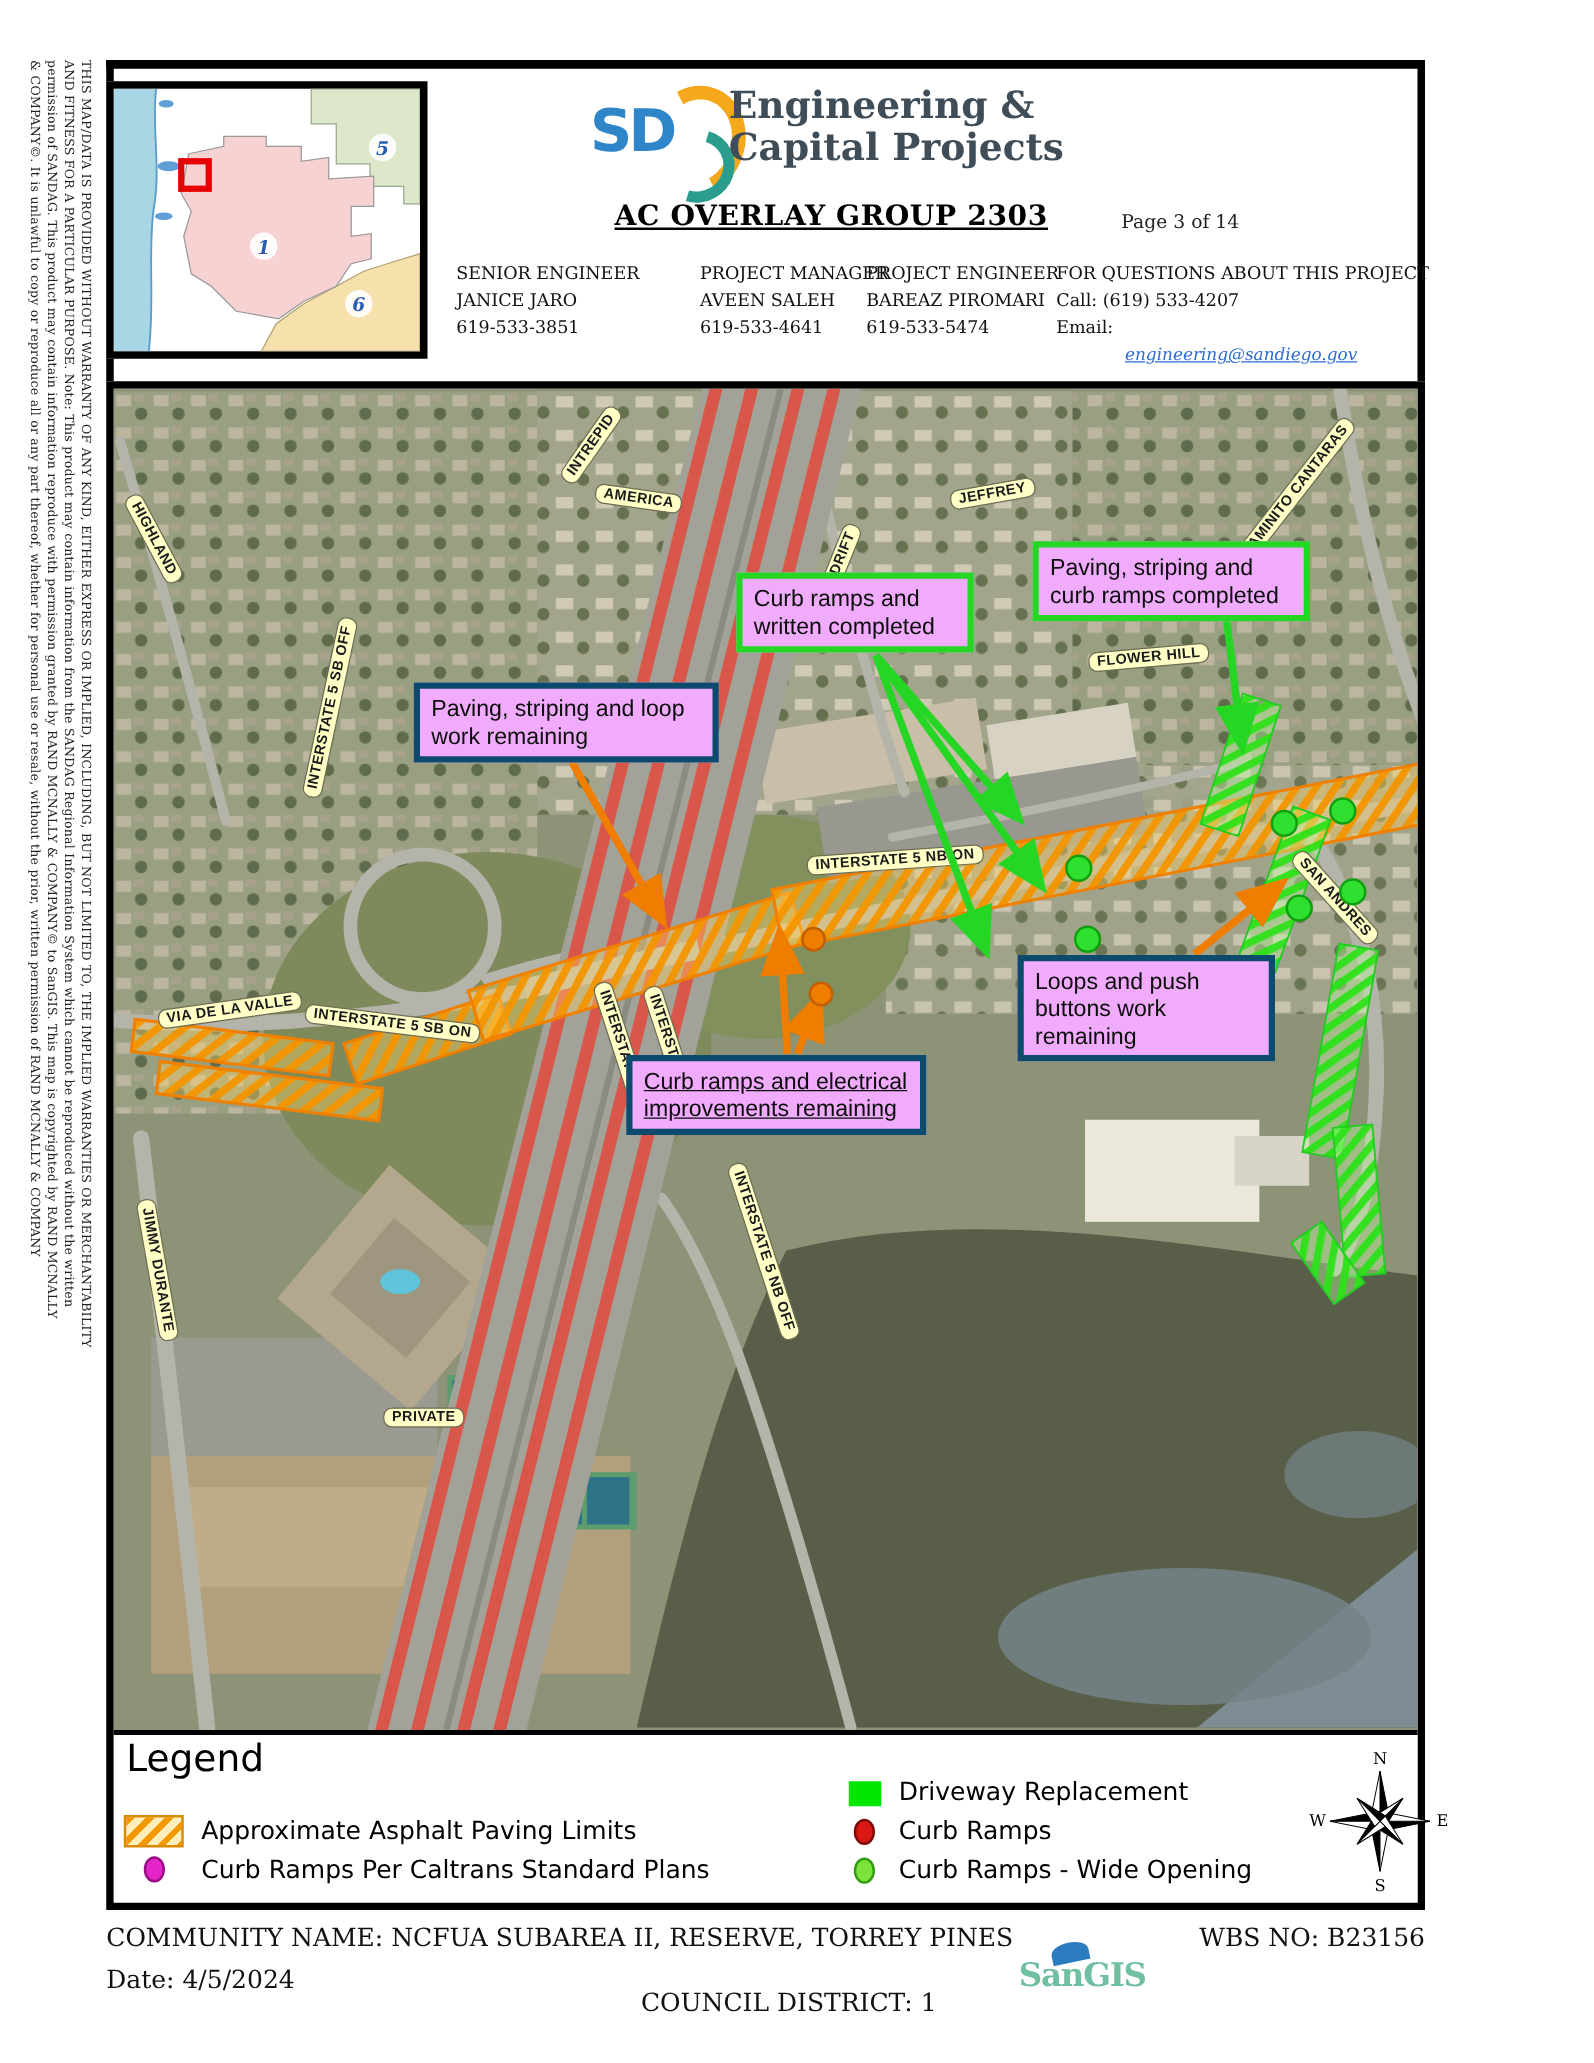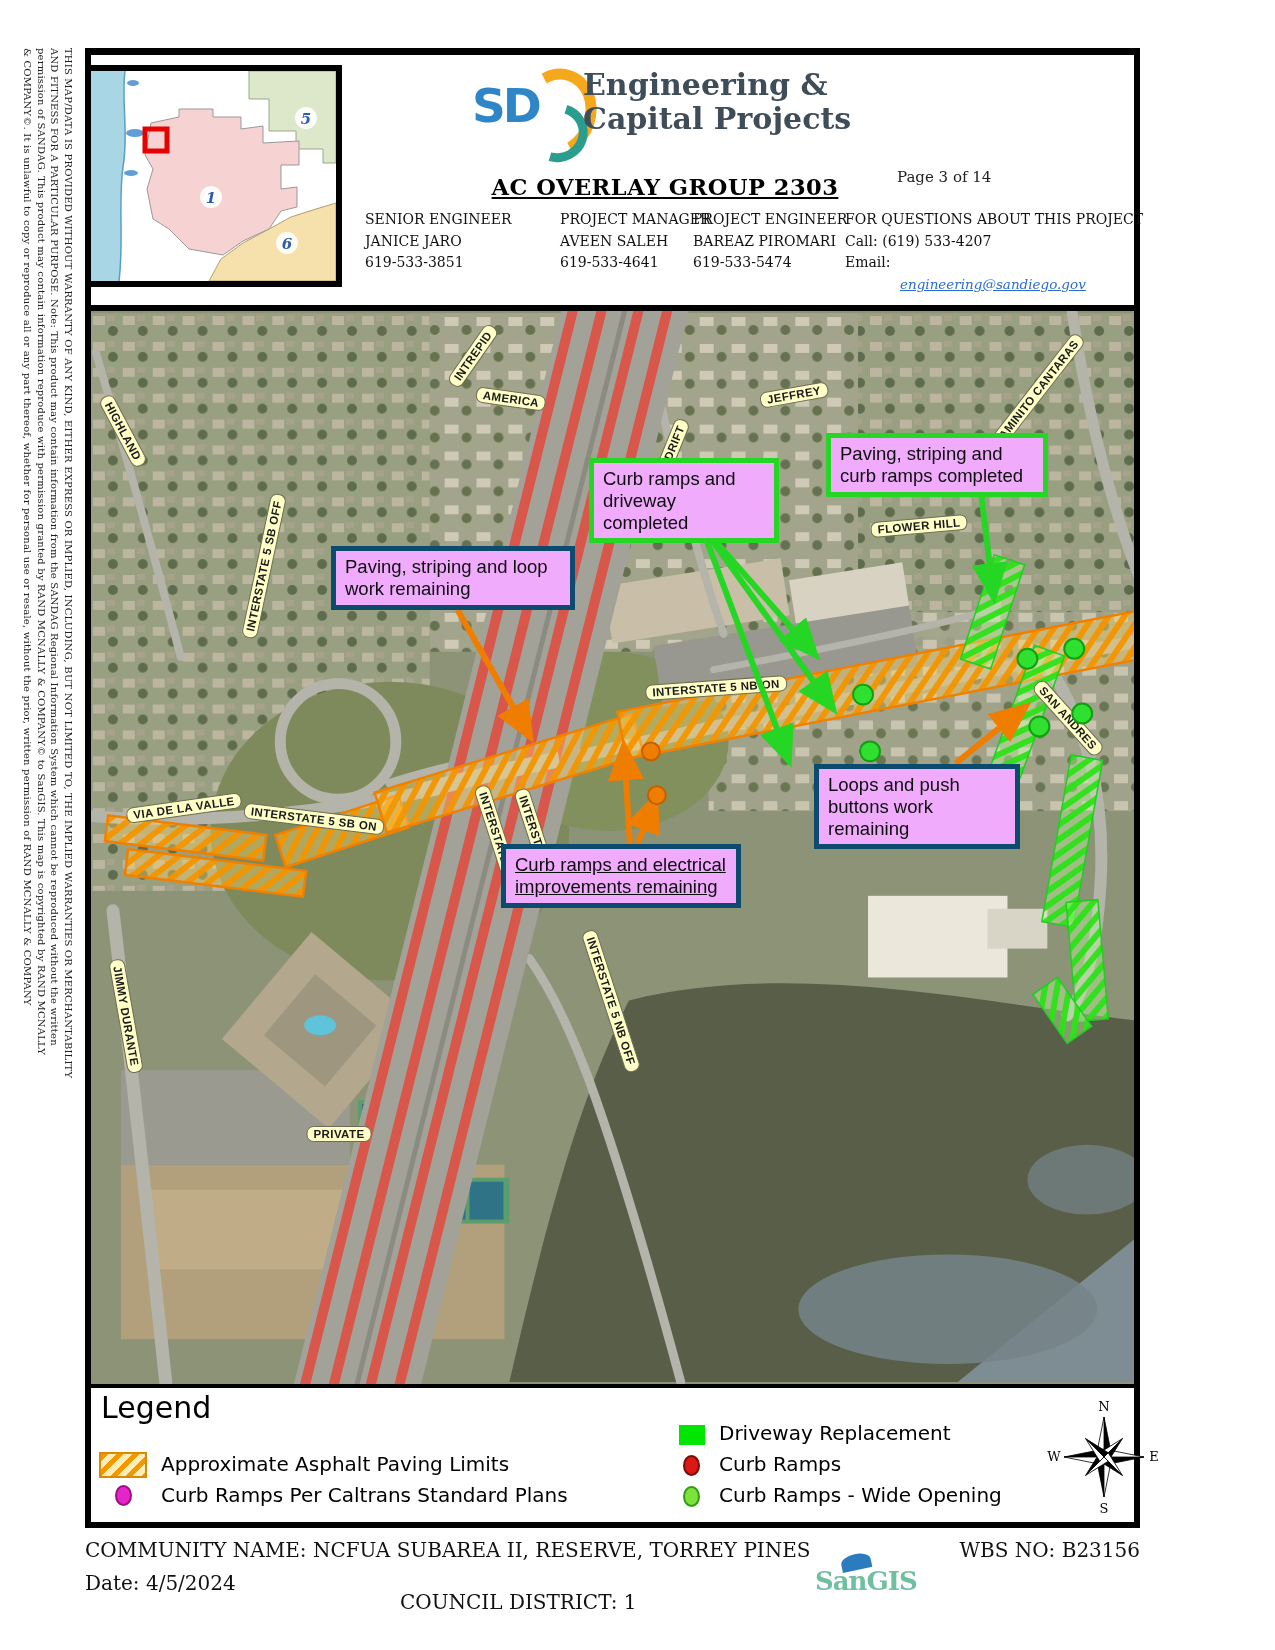--- a/index.html
+++ b/index.html
@@ -23,21 +23,21 @@
     transform:rotate(18deg);}
   .logo .arc2{position:absolute;left:56px;top:34px;width:42px;height:40px;border-radius:50%;
     border:9px solid transparent;border-bottom-color:#2a9d8f;border-right-color:#2a9d8f;
     transform:rotate(-28deg);}
   .logo .sd{position:absolute;left:0;top:8px;font-family:"DejaVu Sans",sans-serif;
     font-weight:bold;font-size:47px;color:#2e86c8;letter-spacing:-3px;}
   .dept{position:absolute;left:583px;top:68px;font-family:"DejaVu Serif",serif;font-weight:bold;
     font-size:30px;line-height:1.14;color:#3f4d58;}
   .proj-title{position:absolute;left:440px;top:160px;width:450px;text-align:center;
     font-family:"DejaVu Serif",serif;font-weight:bold;font-size:22.5px;color:#000;
-    text-decoration:underline;letter-spacing:.5px;margin-top:14px;}
+    text-decoration:underline;letter-spacing:.5px;}
   .page-no{position:absolute;left:897px;top:168px;font-size:15px;color:#222;}
   .contacts{position:absolute;left:365px;top:209px;width:775px;font-size:14px;line-height:1.55;color:#111;}
   .contacts .col{position:absolute;top:0;white-space:nowrap;}
   .col.c1{left:0;} .col.c2{left:163px;margin-left:32px;} .col.c3{left:328px;} .col.c4{left:480px;}
   .email-link{color:#2b6cd4;font-style:italic;font-size:13.5px;text-decoration:underline;
     margin-left:55px;display:inline-block;}
   
   .map-frame{position:absolute;left:85px;top:305px;width:1055px;height:1223px;box-sizing:border-box;
     border:6px solid #000;background:#fff;}
   .map-photo{position:absolute;left:0;top:0;width:1043px;height:1073px;overflow:hidden;
@@ -67,21 +67,21 @@
   .dot.magenta{left:24px;top:97px;background:#e426c8;border:2px solid #9c0e86;}
   .dot.red{left:592px;top:67px;background:#da1814;border:2px solid #7e0a08;}
   .dot.lgreen{left:592px;top:98px;background:#7ee23c;border:2px solid #2f9e12;}
   .sw-green{position:absolute;left:588px;top:37px;width:26px;height:20px;background:#00e600;}
   .compass{position:absolute;left:953px;top:8px;}
   
   .footer{position:absolute;left:0;top:0;width:1275px;height:1446px;pointer-events:none;}
   .f-community{position:absolute;left:85px;top:1538px;font-size:20px;}
   .f-wbs{position:absolute;left:920px;top:1538px;width:220px;text-align:right;font-size:20px;}
   .f-date{position:absolute;left:85px;top:1571px;font-size:20px;}
-  .f-council{position:absolute;left:400px;top:1590px;width:430px;text-align:left;font-size:20px;}
+  .f-council{position:absolute;left:416px;top:1590px;width:430px;text-align:center;font-size:20px;}
   .sangis{position:absolute;left:815px;top:1556px;width:90px;height:50px;}
   .sangis .bird{position:absolute;left:26px;top:-2px;width:30px;height:16px;border-radius:50% 50% 0 0;
     background:#2b7bbf;transform:rotate(-12deg);}
   .sangis .txt{position:absolute;left:0;top:10px;font-family:"DejaVu Serif",serif;font-weight:bold;
     font-size:26px;color:#6fbfa0;letter-spacing:-1px;}
 </style>
 </head>
 <body>
 
 <div class="page">
@@ -326,21 +326,21 @@
           <circle cx="940" cy="347" r="10" fill="#30e030" stroke="#0f9f0f" stroke-width="2"></circle>
           <circle cx="987" cy="337" r="10" fill="#30e030" stroke="#0f9f0f" stroke-width="2"></circle>
           <circle cx="952" cy="415" r="10" fill="#30e030" stroke="#0f9f0f" stroke-width="2"></circle>
           <circle cx="995" cy="402" r="10" fill="#30e030" stroke="#0f9f0f" stroke-width="2"></circle>
         </g>
       </svg>
 
       <div class="callout orange" style="left:240px;top:235px;width:244px;">Paving, striping and loop
 work remaining</div>
       <div class="callout green" style="left:498px;top:147px;width:190px;">Curb ramps and
-driveway completed</div>
+written completed</div>
       <div class="callout green" style="left:735px;top:122px;width:222px;">Paving, striping and
 curb ramps completed</div>
       <div class="callout orange" style="left:723px;top:453px;width:206px;">Loops and push
 buttons work remaining</div>
       <div class="callout orange" style="left:410px;top:533px;width:240px;text-decoration:underline;">Curb ramps and electrical
 improvements remaining</div>
     </div>
 
     <div class="legend">
       <div class="legend-title">Legend</div>

